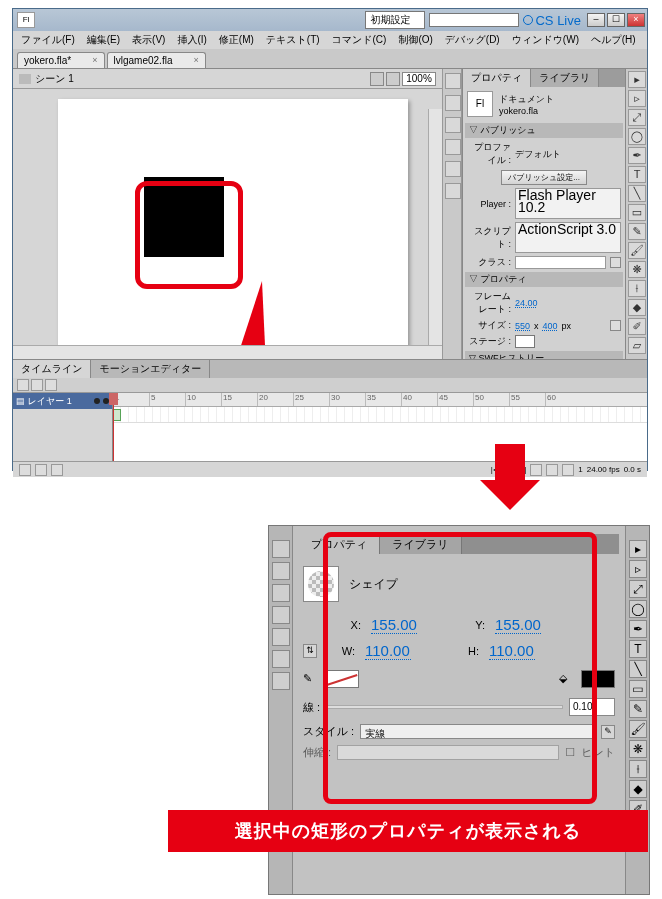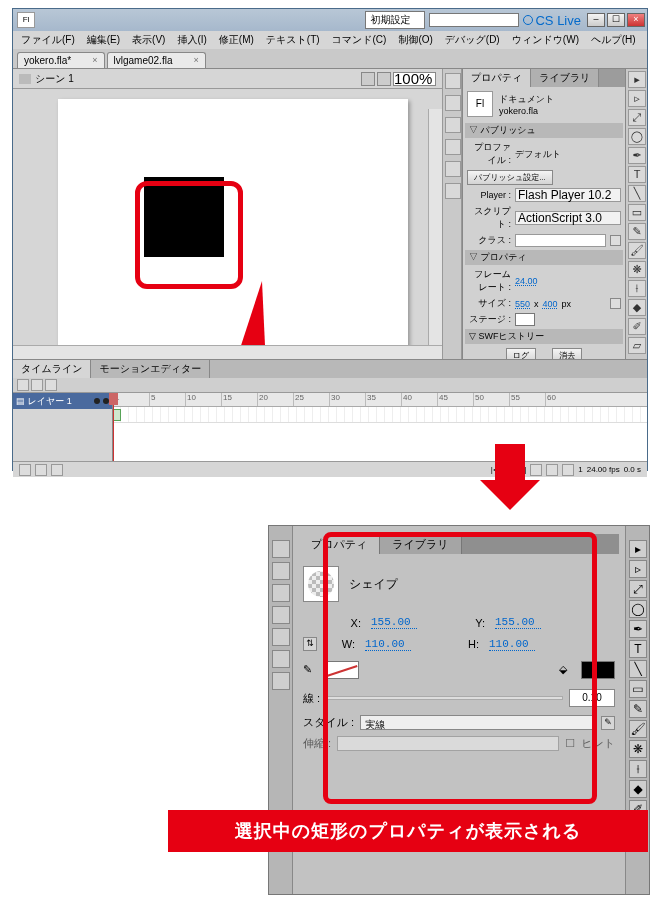--- a/index.html
+++ b/index.html
@@ -24,21 +24,21 @@
 .doctabs { height: 20px; background: #c9c9c9; display: flex; align-items: flex-end; padding: 0 4px; gap: 2px; border-bottom: 1px solid #888; }
 .doctab { font-size: 10px; padding: 2px 6px; background: #eaeaea; border: 1px solid #888; border-bottom: none; border-radius: 3px 3px 0 0; display: flex; gap: 21px; }
 .doctab .x { font-size: 9px; color: #777; }
 
 .main-row { display: flex; height: 290px; }
 .scene-bar { height: 20px; background: #d6d6d6; border-bottom: 1px solid #999; display: flex; align-items: center; padding: 0 6px; font-size: 10px; }
 .scene-bar .scene-arrow { width: 12px; height: 10px; background: #bbb; margin-right: 4px; }
 .scene-bar .spacer { flex: 1; }
 .scene-bar .zoomtools { display: flex; gap: 2px; align-items: center; }
 .scene-bar .zoomtools .ico { width: 14px; height: 14px; background: #ccc; border: 1px solid #888; }
-.scene-bar .zoomtools .zoomval { width: 43px; height: 14px; background: #fff; border: 1px solid #888; font-size: 15px; line-height: 12px; }
+.scene-bar .zoomtools .zoomval { width: 34px; height: 14px; background: #fff; border: 1px solid #888; font-size: 10px; text-align: center; line-height: 12px; }
 
 .stage-wrap { flex: 1; display: flex; flex-direction: column; background: #d6d6d6; position: relative; }
 .stage-area { flex: 1; background: #d6d6d6; position: relative; overflow: hidden; }
 .canvas { position: absolute; left: 45px; top: 10px; width: 350px; height: 248px; background: #fff; box-shadow: 2px 2px 4px rgba(0,0,0,.3); }
 .black-sq { position: absolute; left: 86px; top: 78px; width: 80px; height: 80px; background: #000; }
 .highlight-sq { position: absolute; left: 122px; top: 92px; width: 108px; height: 108px; border: 5px solid #e60012; border-radius: 12px; }
 
 .stage-scroll-v { position: absolute; right: 0; top: 20px; bottom: 0; width: 14px; background: #e4e4e4; border-left: 1px solid #aaa; }
 .stage-scroll-h { height: 14px; background: #e4e4e4; border-top: 1px solid #aaa; }
 
@@ -55,21 +55,21 @@
 .panel-tab { padding: 2px 8px; background: #d1d1d1; border-right: 1px solid #888; }
 .panel-tab.inactive { background: #b0b0b0; }
 .panel-body { flex: 1; padding: 4px; overflow: hidden; }
 .docrow { display: flex; gap: 6px; align-items: center; margin-bottom: 6px; }
 .docrow .fl { width: 26px; height: 26px; background: #fff; border: 1px solid #999; font-size: 10px; text-align: center; line-height: 24px; }
 .section-hdr { background: #b8b8b8; padding: 1px 4px; margin: 2px -2px; font-size: 9px; }
 .prow { display: flex; align-items: center; gap: 4px; margin: 3px 0; font-size: 9px; }
 .prow label { width: 44px; text-align: right; }
 .pval { color: #0066cc; text-decoration: underline dotted; }
 .pfield { flex: 1; height: 13px; background: #fff; border: 1px solid #999; }
-.pcmb { flex: 1; height: 14px; background: #f2f2f2; border: 1px solid #999; font-size: 12px; padding: 0 2px; line-height: 12px; }
+.pcmb { flex: 1; height: 31px; background: #f2f2f2; border: 1px solid #999; font-size: 14px; padding: 0 2px; line-height: 12px; }
 .pbtn { padding: 1px 6px; background: linear-gradient(#f4f4f4,#d4d4d4); border: 1px solid #888; font-size: 8px; }
 .btn-row { display: flex; gap: 16px; justify-content: center; margin: 4px 0; }
 .stage-color-sw { width: 20px; height: 13px; background: #fff; border: 1px solid #777; }
 .wrench { width: 11px; height: 11px; border: 1px solid #888; background: #ddd; margin-left: auto; }
 
 
 .toolbox { width: 22px; background: #c9c9c9; border-left: 1px solid #888; display: flex; flex-direction: column; gap: 2px; padding: 2px; flex: none; }
 .toolbox .tico { width: 18px; height: 17px; background: #d9d9d9; border: 1px solid #999; position: relative; font-size: 11px; text-align: center; line-height: 15px; color: #333; }
 
 
@@ -108,31 +108,31 @@
 .win2 .ptabs { height: 20px; background: #8f8f8f; display: flex; margin: 8px 6px 0; }
 .win2 .ptab { padding: 3px 12px; background: #c2c2c2; border-right: 1px solid #777; }
 .win2 .ptab.inactive { background: #a5a5a5; }
 .win2 .pbody { flex: 1; padding: 4px 10px; }
 .shape-row { display: flex; align-items: center; gap: 10px; margin: 8px 0 14px; }
 .shape-ico { width: 36px; height: 36px; background: #fff; border: 1px solid #888; position: relative; }
 .shape-ico::after { content: ""; position: absolute; inset: 4px; background: repeating-conic-gradient(#bbb 0 25%, #eee 0 50%) 0/8px 8px; border-radius: 50%; }
 .sec2 { background: #b2b2b2; padding: 2px 6px; margin: 6px -4px; font-size: 10px; }
 .xyrow { display: flex; gap: 10px; margin: 8px 0; align-items: center; }
 .xyrow .lbl { width: 28px; text-align: right; font-size: 11px; }
-.xyrow .uv { color: #0066cc; border-bottom: 1px dotted #0066cc; font-size: 11px; min-width: 46px; font-family: Liberation Mono, monospace; }
+.xyrow .uv { color: #0066cc; border-bottom: 1px dotted #0066cc; font-size: 15px; min-width: 46px; }
 .link-ico { width: 14px; height: 14px; border: 1px solid #888; background: #d6d6d6; font-size: 9px; text-align: center; }
 .paint-row { display: flex; align-items: center; gap: 8px; margin: 10px 0; }
 .pencil { width: 14px; height: 14px; }
 .nostroke { width: 34px; height: 18px; background: #fff; border: 1px solid #777; position: relative; }
 .nostroke::after { content: ""; position: absolute; left: 0; right: 0; top: 50%; border-top: 2px solid #cc3333; transform: rotate(-18deg); }
 .bucket { width: 14px; height: 14px; }
 .fillsw { width: 34px; height: 18px; background: #000; border: 1px solid #777; }
 .slider-row { display: flex; align-items: center; gap: 6px; margin: 8px 0; }
 .slider { flex: 1; height: 4px; background: #ddd; border: 1px solid #aaa; position: relative; }
-.strokew { width: 46px; height: 18px; border: 1px solid #888; background: #fff; font-size: 10px; text-align: center; padding: 0 3px; line-height: 16px; }
+.strokew { width: 46px; height: 18px; border: 1px solid #888; background: #fff; font-size: 10px; text-align: left; padding: 0 3px; line-height: 16px; }
 .stylerow { display: flex; align-items: center; gap: 6px; }
 .stylecmb { flex: 1; height: 15px; background: #efefef; border: 1px solid #888; font-size: 10px; padding: 0 4px; line-height: 18px; }
 
 .red-frame { position: absolute; left: 30px; top: 6px; right: 28px; height: 272px; border: 5px solid #e60012; border-radius: 8px; pointer-events: none; }
 
 .caption2 { position: absolute; left: 168px; top: 810px; width: 480px; height: 42px; background: #e60012; color: #fff; font-size: 18px; font-weight: bold; display: flex; align-items: center; justify-content: center; letter-spacing: 1px; }
 
 </style>
 </head>
 <body>
@@ -222,21 +222,21 @@
             <div>
               <div>ドキュメント</div>
               <div>yokero.fla</div>
             </div>
           </div>
           <div class="section-hdr">▽ <span>パブリッシュ</span></div>
           <div class="prow">
               <label>プロファイル :</label>
               <span>デフォルト</span>
             </div>
-          <div class="prow" style="">
+          <div class="prow" style="justify-content:center">
               <button class="pbtn">パブリッシュ設定...</button>
             </div>
           <div class="prow">
               <label>Player :</label>
               <div class="pcmb">Flash Player 10.2</div>
             </div>
           <div class="prow">
               <label>スクリプト :</label>
               <div class="pcmb">ActionScript 3.0</div>
             </div>

